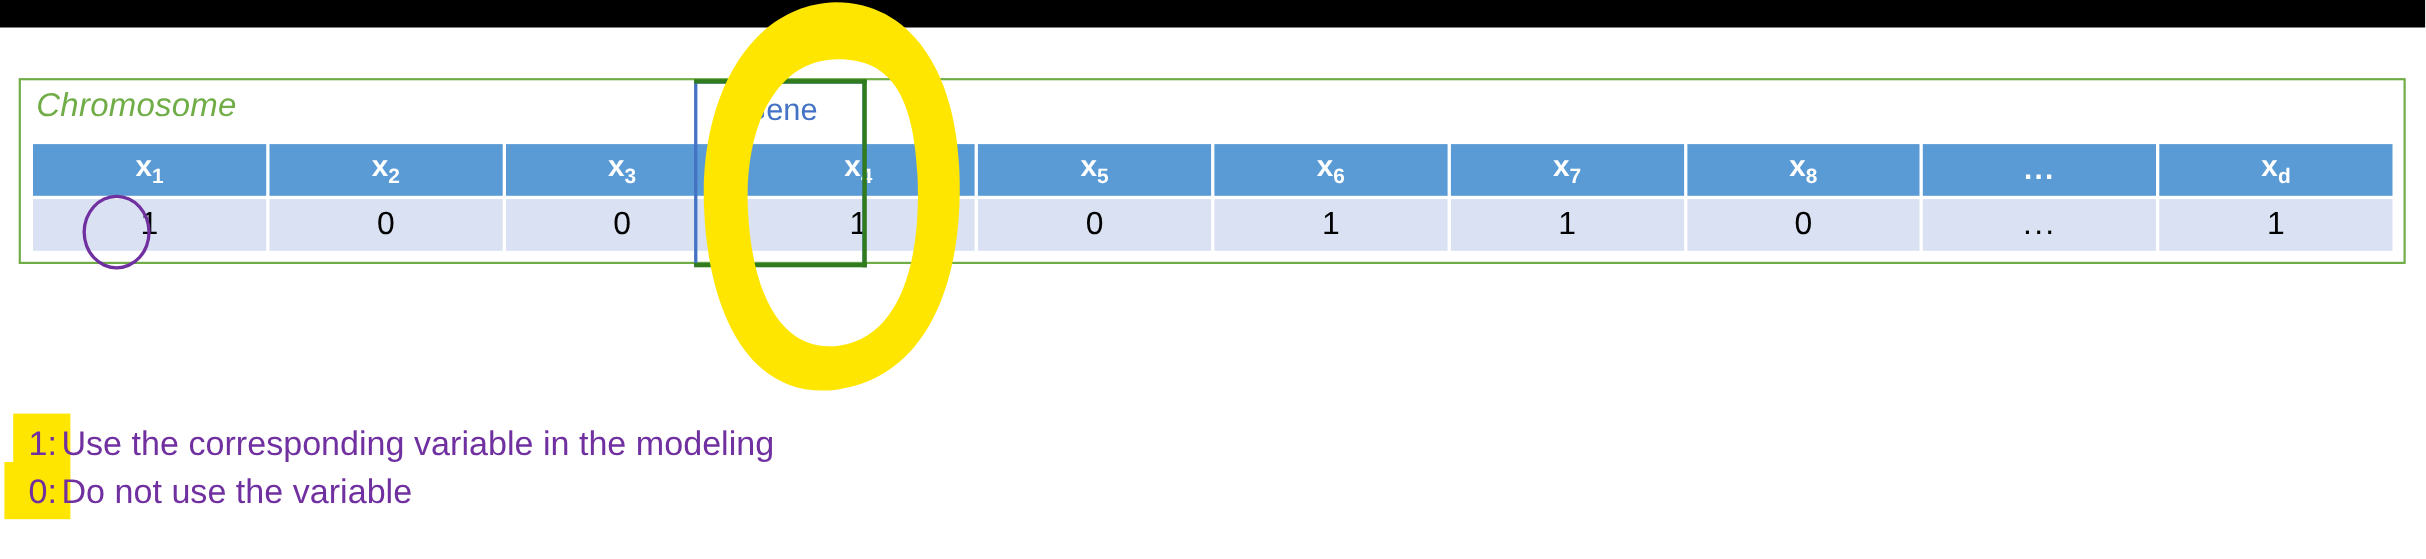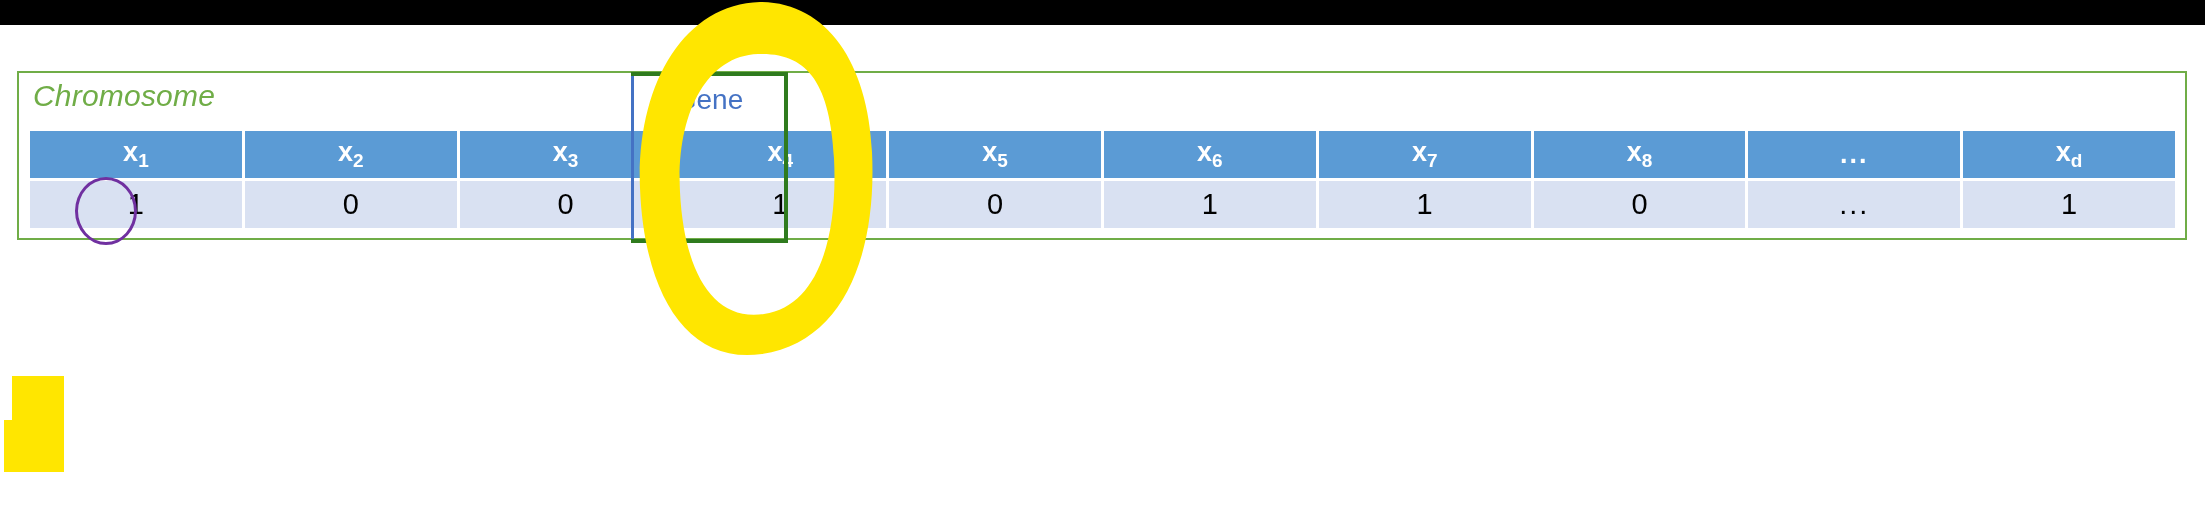--- a/index.html
+++ b/index.html
@@ -242,14 +242,18 @@
              M128 62
              C 74 64, 46 126, 50 200
              C 54 278, 82 330, 134 322
              C 188 314, 208 246, 204 166
              C 200 92, 178 60, 128 62
              Z"></path>
   </svg>
 
   <div id="legend-highlight-1"></div>
   <div id="legend-highlight-2"></div>
+  <div id="legend">
+    <span class="legend-line"><span class="lead">1:</span><span>Use the corresponding variable in the modeling</span></span>
+    <span class="legend-line"><span class="lead">0:</span><span>Do not use the variable</span></span>
+  </div>
 
 </div>
 
 </body></html>

